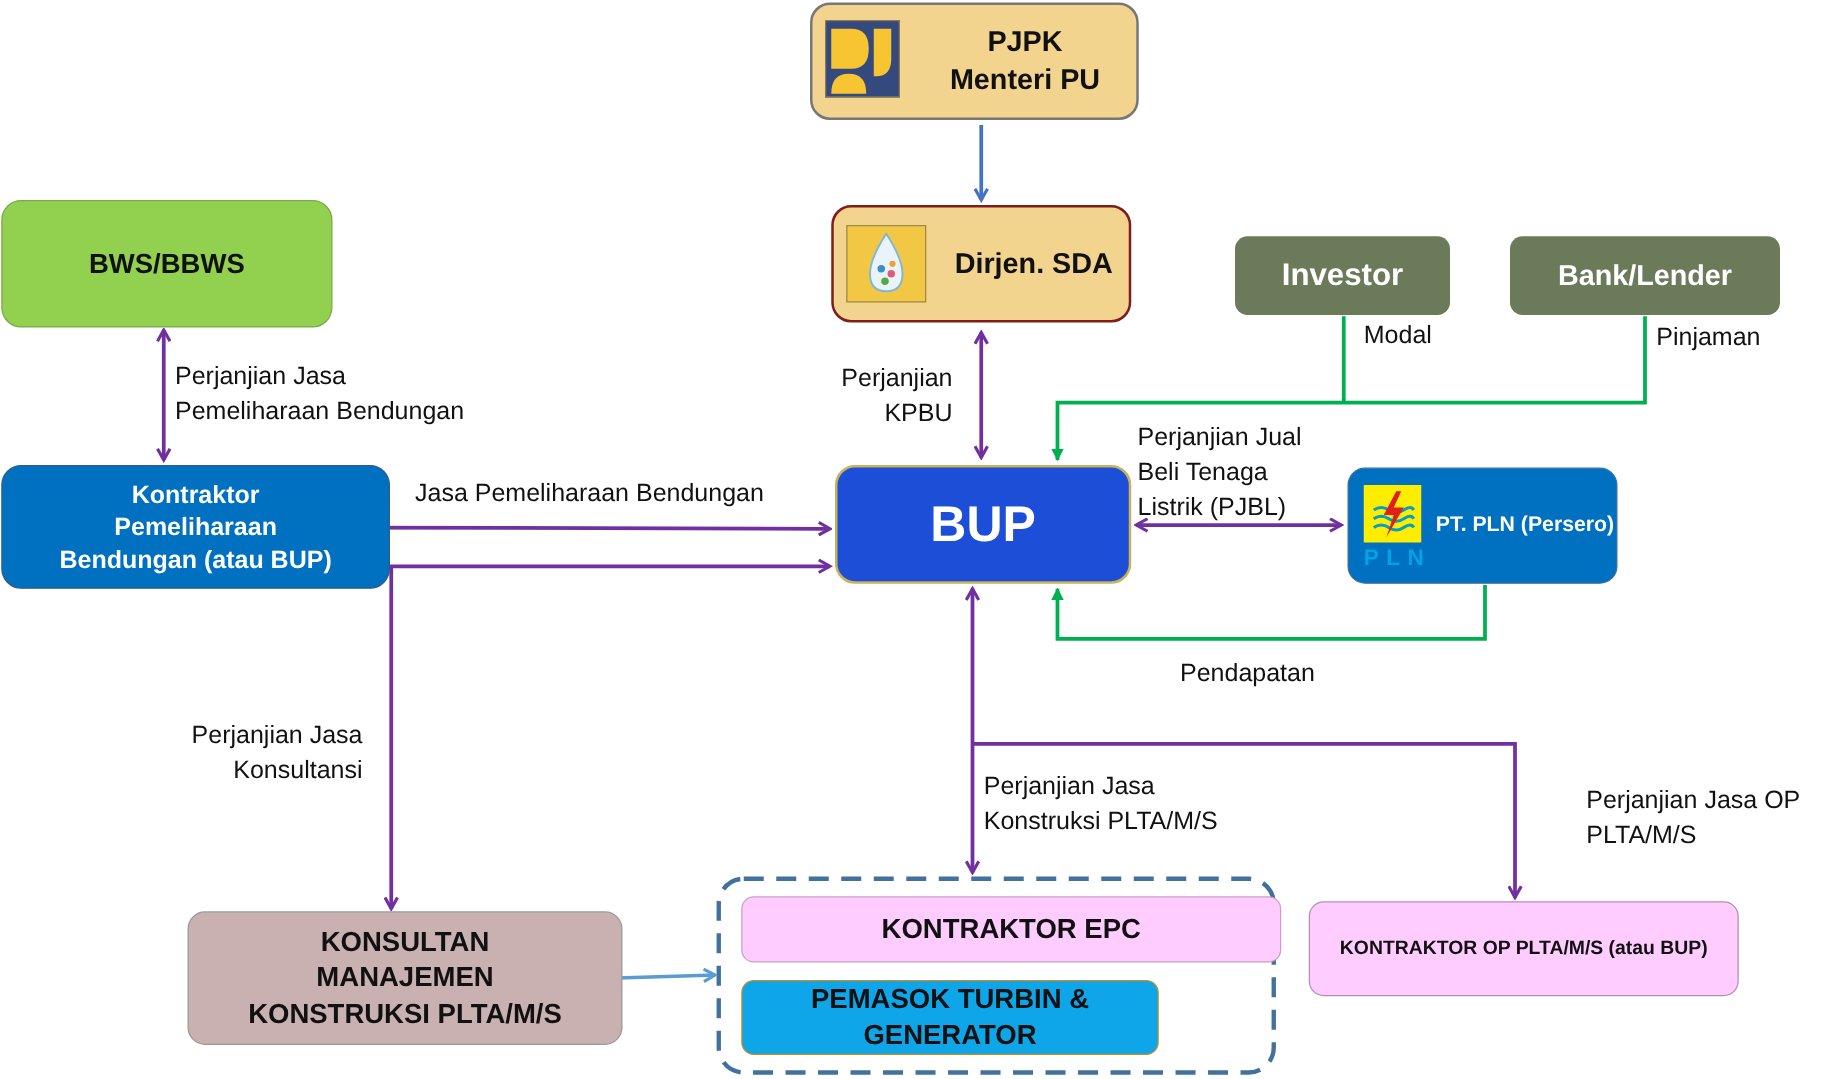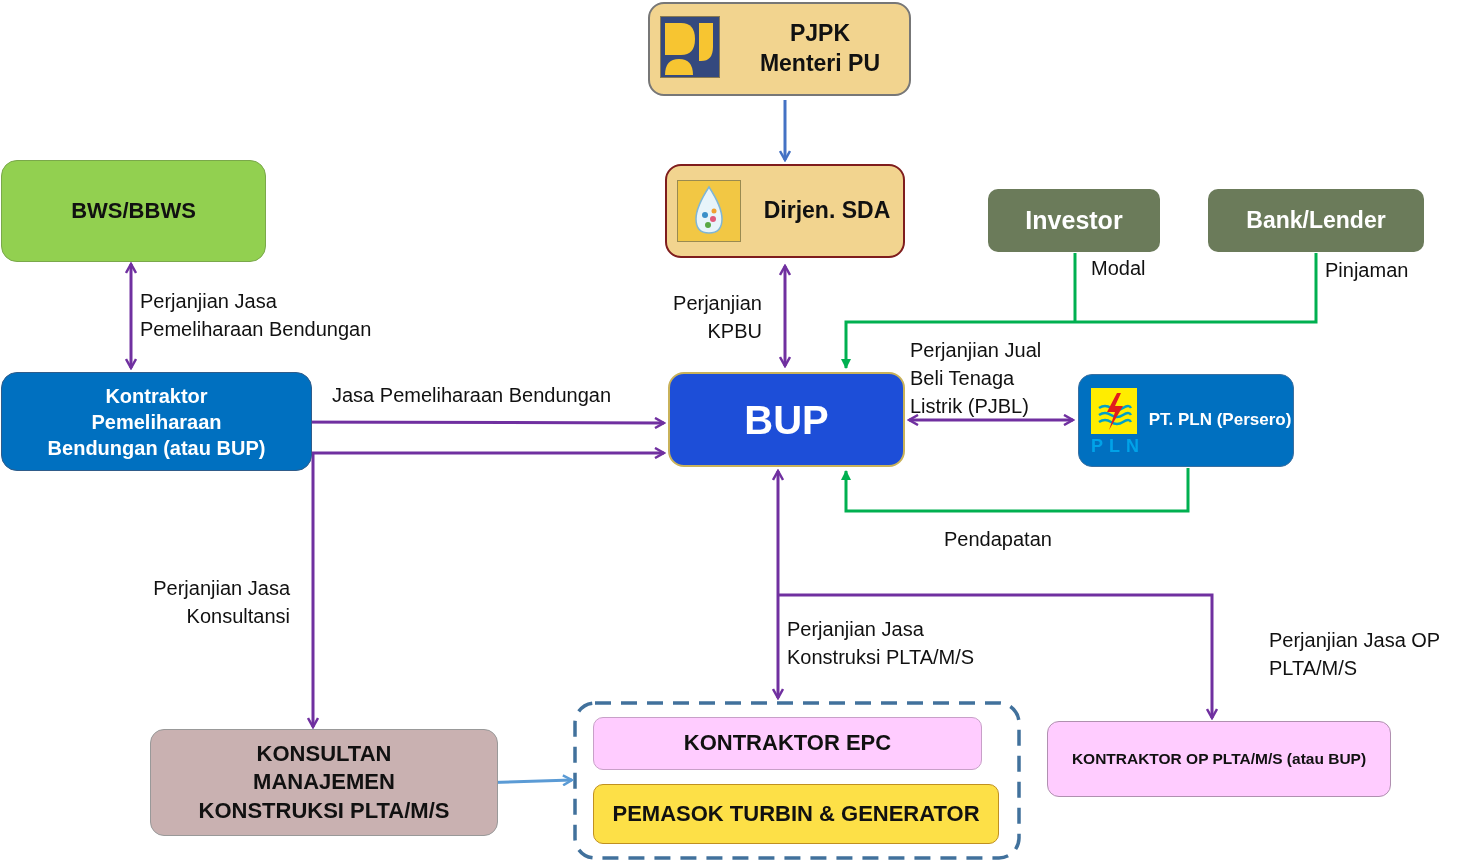--- a/index.html
+++ b/index.html
@@ -20,22 +20,22 @@
   #n-dirjen { left: 665px; top: 164px; width: 240px; height: 94px; background: #f2d48f; border: 2px solid #7f1d1d; color: #111; font-size: 23px; }
   #n-dirjen .txt { position: absolute; left: 90px; width: 140px; }
   #n-bws { left: 1px; top: 160px; width: 265px; height: 102px; background: #92d050; border: 1px solid #7aa84a; color: #111; font-size: 22px; }
   #n-kpb { left: 1px; top: 372px; width: 311px; height: 99px; background: #0070c0; border: 1px solid #2f5c8a; color: #fff; font-size: 20px; }
   #n-bup { left: 668px; top: 372px; width: 237px; height: 95px; background: #1d4ed8; border: 2px solid #c9b25a; color: #fff; font-size: 40px; }
   #n-investor { left: 988px; top: 189px; width: 172px; height: 63px; background: #6b7b5a; color: #fff; font-size: 25px; border-radius: 10px; }
   #n-bank { left: 1208px; top: 189px; width: 216px; height: 63px; background: #6b7b5a; color: #fff; font-size: 23px; border-radius: 10px; }
   #n-pln { left: 1078px; top: 374px; width: 216px; height: 93px; background: #0070c0; border: 1px solid #3a6fa0; color: #fff; font-size: 17px; border-radius: 14px; }
   #n-pln .txt { position: absolute; left: 68px; width: 146px; }
   #n-konsultan { left: 150px; top: 729px; width: 348px; height: 107px; background: #c9b1b1; border: 1px solid #999; color: #111; font-size: 22px; border-radius: 14px; }
-  #n-epc { left: 593px; top: 717px; width: 389px; height: 53px; background: #ffccff; border: 1px solid #c8a0c8; color: #111; font-size: 22px; border-radius: 10px; }
-  #n-turbin { left: 593px; top: 784px; width: 406px; height: 60px; background: #fde047; border: 1px solid #c09020; color: #111; font-size: 22px; border-radius: 10px; }
+  #n-epc { left: 593px; top: 717px; width: 432px; height: 53px; background: #ffccff; border: 1px solid #c8a0c8; color: #111; font-size: 22px; border-radius: 10px; }
+  #n-turbin { left: 593px; top: 784px; width: 334px; height: 60px; background: #0ea5e9; border: 1px solid #c09020; color: #111; font-size: 22px; border-radius: 10px; }
   #n-op { left: 1047px; top: 721px; width: 344px; height: 76px; background: #ffccff; border: 1px solid #b090b0; color: #111; font-size: 15.5px; border-radius: 12px; }
 </style>
 </head>
 <body>
 
 <svg id="wires" viewBox="0 0 1462 863" xmlns="http://www.w3.org/2000/svg">
   <defs>
     <marker id="mP" viewBox="0 0 12 12" refX="10" refY="6" markerWidth="12" markerHeight="12" markerUnits="userSpaceOnUse" orient="auto-start-reverse">
       <path d="M1,1 L10,6 L1,11" fill="none" stroke="#7030a0" stroke-width="2.5"></path>
     </marker>

